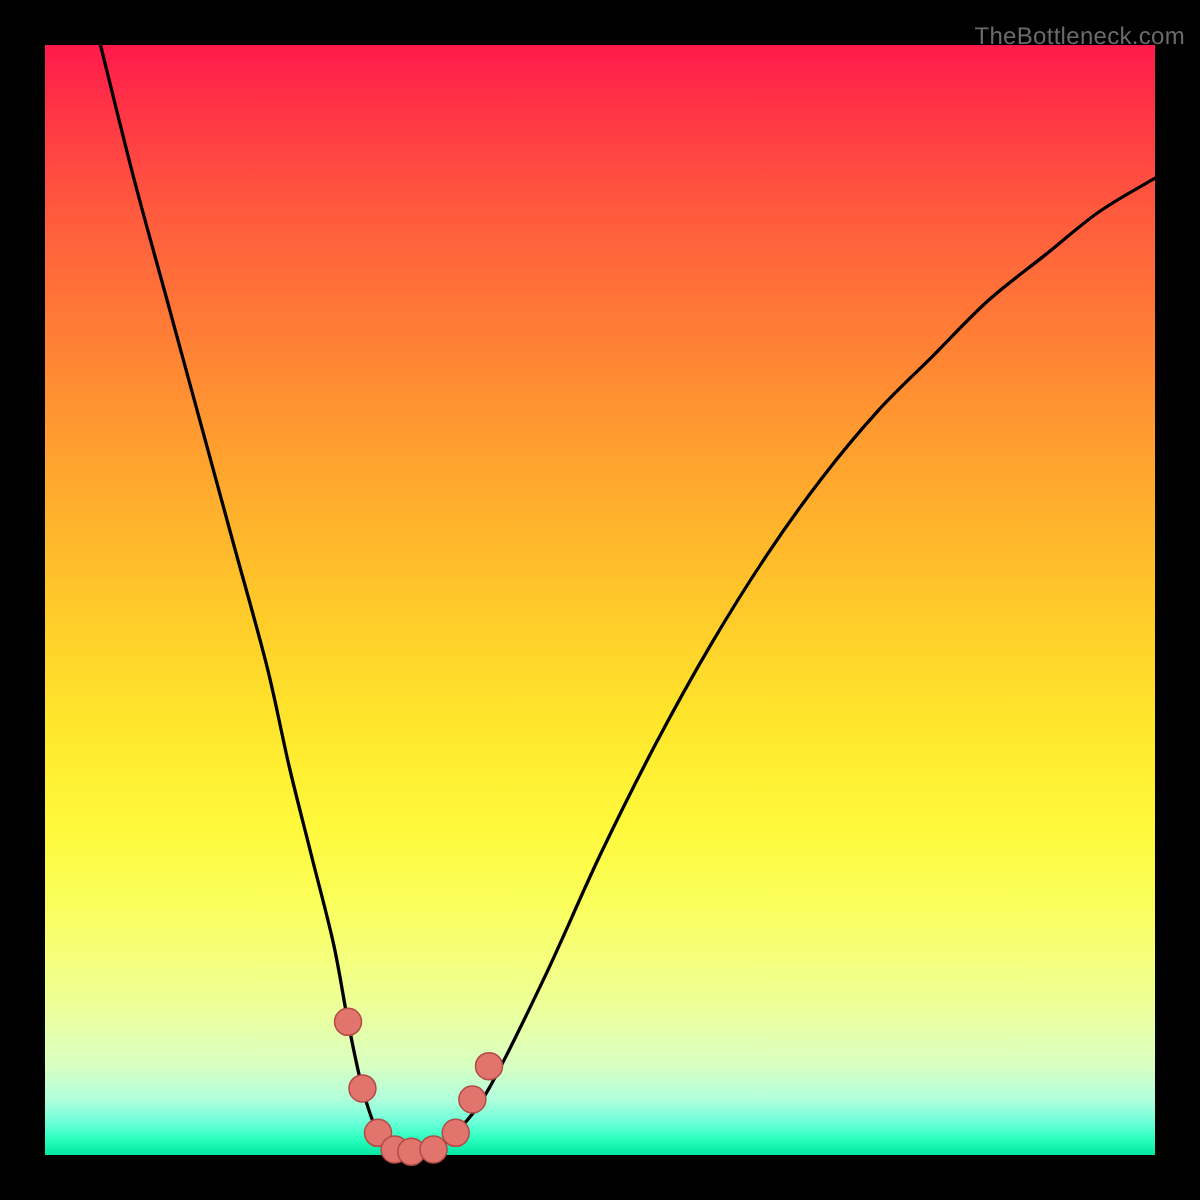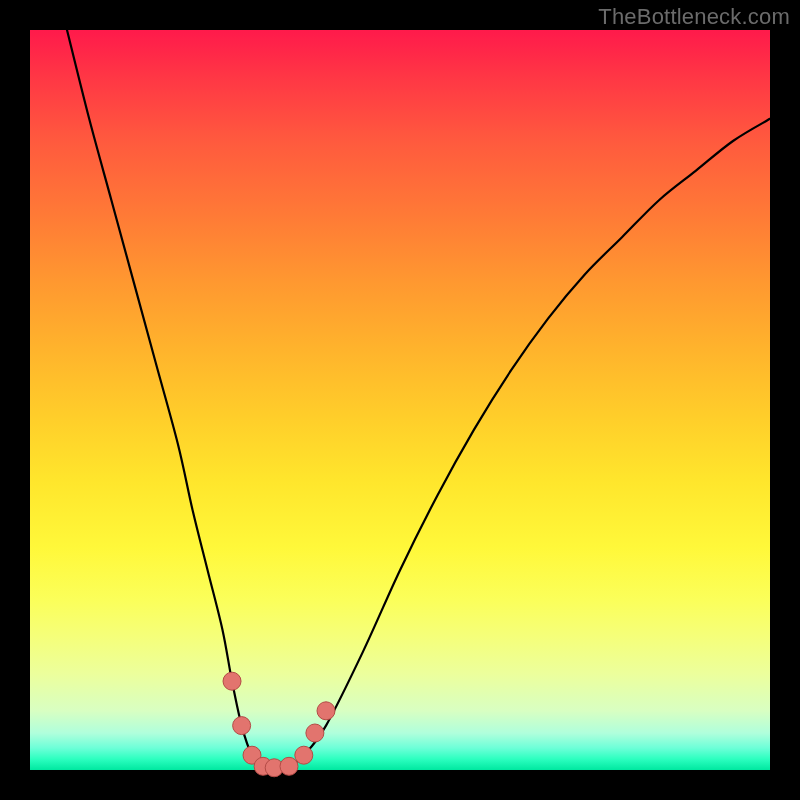--- a/index.html
+++ b/index.html
@@ -47,24 +47,24 @@
       #ecff9c 87%,
       #d8ffc2 92%,
       #b0ffdc 95%,
       #6effd8 97%,
       #2dffc0 98.5%,
       #00e8a0 100%
     );
   }
   .watermark {
     position: absolute;
-    top: 4px;
+    top: 16px;
     right: 10px;
     color: #6b6b6b;
-    font-size: 22px;
+    font-size: 16px;
     letter-spacing: 0.2px;
     font-weight: 500;
     user-select: none;
   }
   svg.curve {
     position: absolute;
     left: 0;
     top: 0;
     width: 100%;
     height: 100%;

